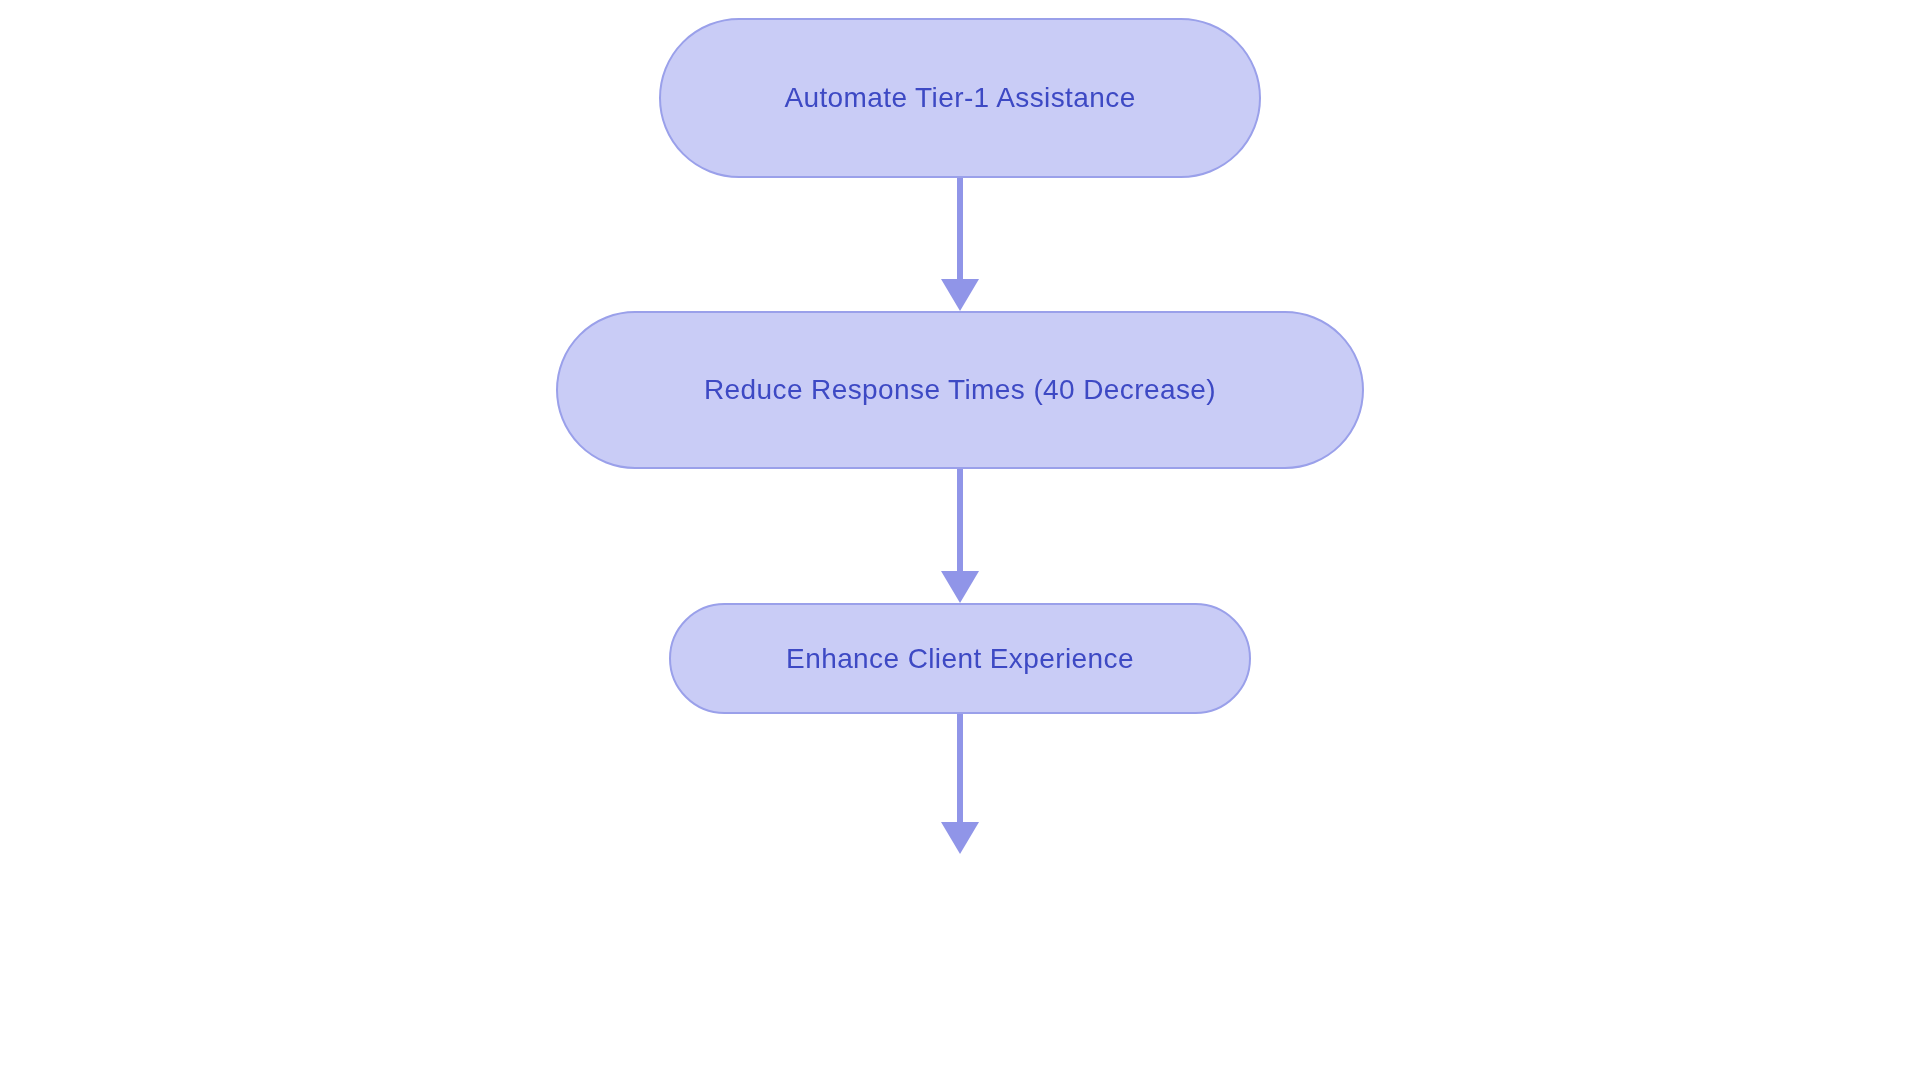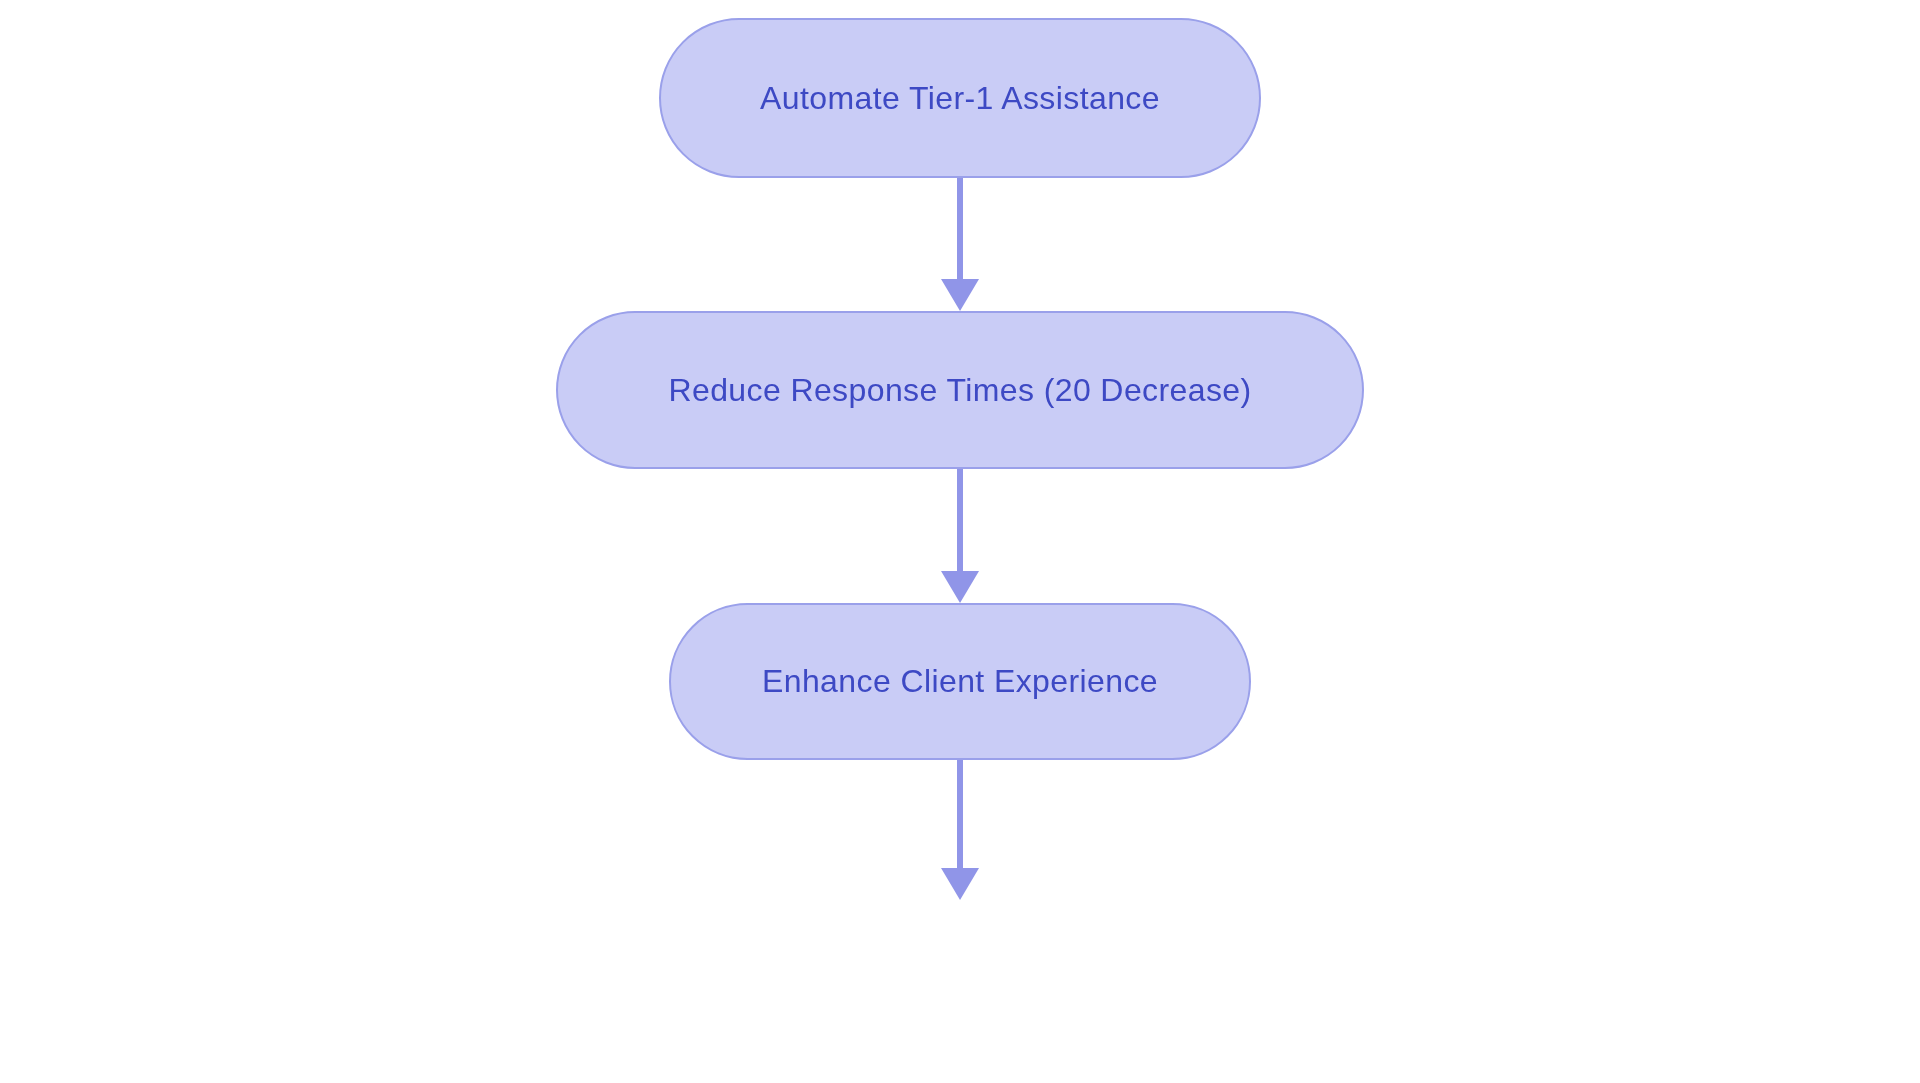--- a/index.html
+++ b/index.html
@@ -21,29 +21,29 @@
   .node {
     box-sizing: border-box;
     flex: 0 0 auto;
     display: flex;
     align-items: center;
     justify-content: center;
     background: var(--fill, #c9ccf6);
     border: 2px solid var(--border, #9aa0ea);
     border-radius: 80px;
     color: var(--text, #3d49c4);
-    font-size: 32px;
+    font-size: 28px;
     font-weight: 500;
     letter-spacing: 0.4px;
     text-align: center;
     white-space: nowrap;
   }
   .n1 { width: 602px; height: 160px; margin-top: 18px; }
   .n2 { width: 808px; height: 158px; }
-  .n3 { width: 582px; height: 157px; }
+  .n3 { width: 582px; height: 111px; }
   .n4 { width: 594px; height: 155px; }
 
   .arrow {
     flex: 0 0 auto;
     display: flex;
     flex-direction: column;
     align-items: center;
   }
   .a1 { height: 133px; }
   .a2 { height: 134px; }
@@ -69,21 +69,21 @@
   <div class="node n1">
     <span>Automate Tier-1 Assistance</span>
   </div>
 
   <div class="arrow a1">
     <div class="arrow-line"></div>
     <div class="arrow-head"></div>
   </div>
 
   <div class="node n2">
-    <span>Reduce Response Times (20 Decrease)</span>
+    <span>Reduce Response Times (40 Decrease)</span>
   </div>
 
   <div class="arrow a2">
     <div class="arrow-line"></div>
     <div class="arrow-head"></div>
   </div>
 
   <div class="node n3">
     <span>Enhance Client Experience</span>
   </div>

